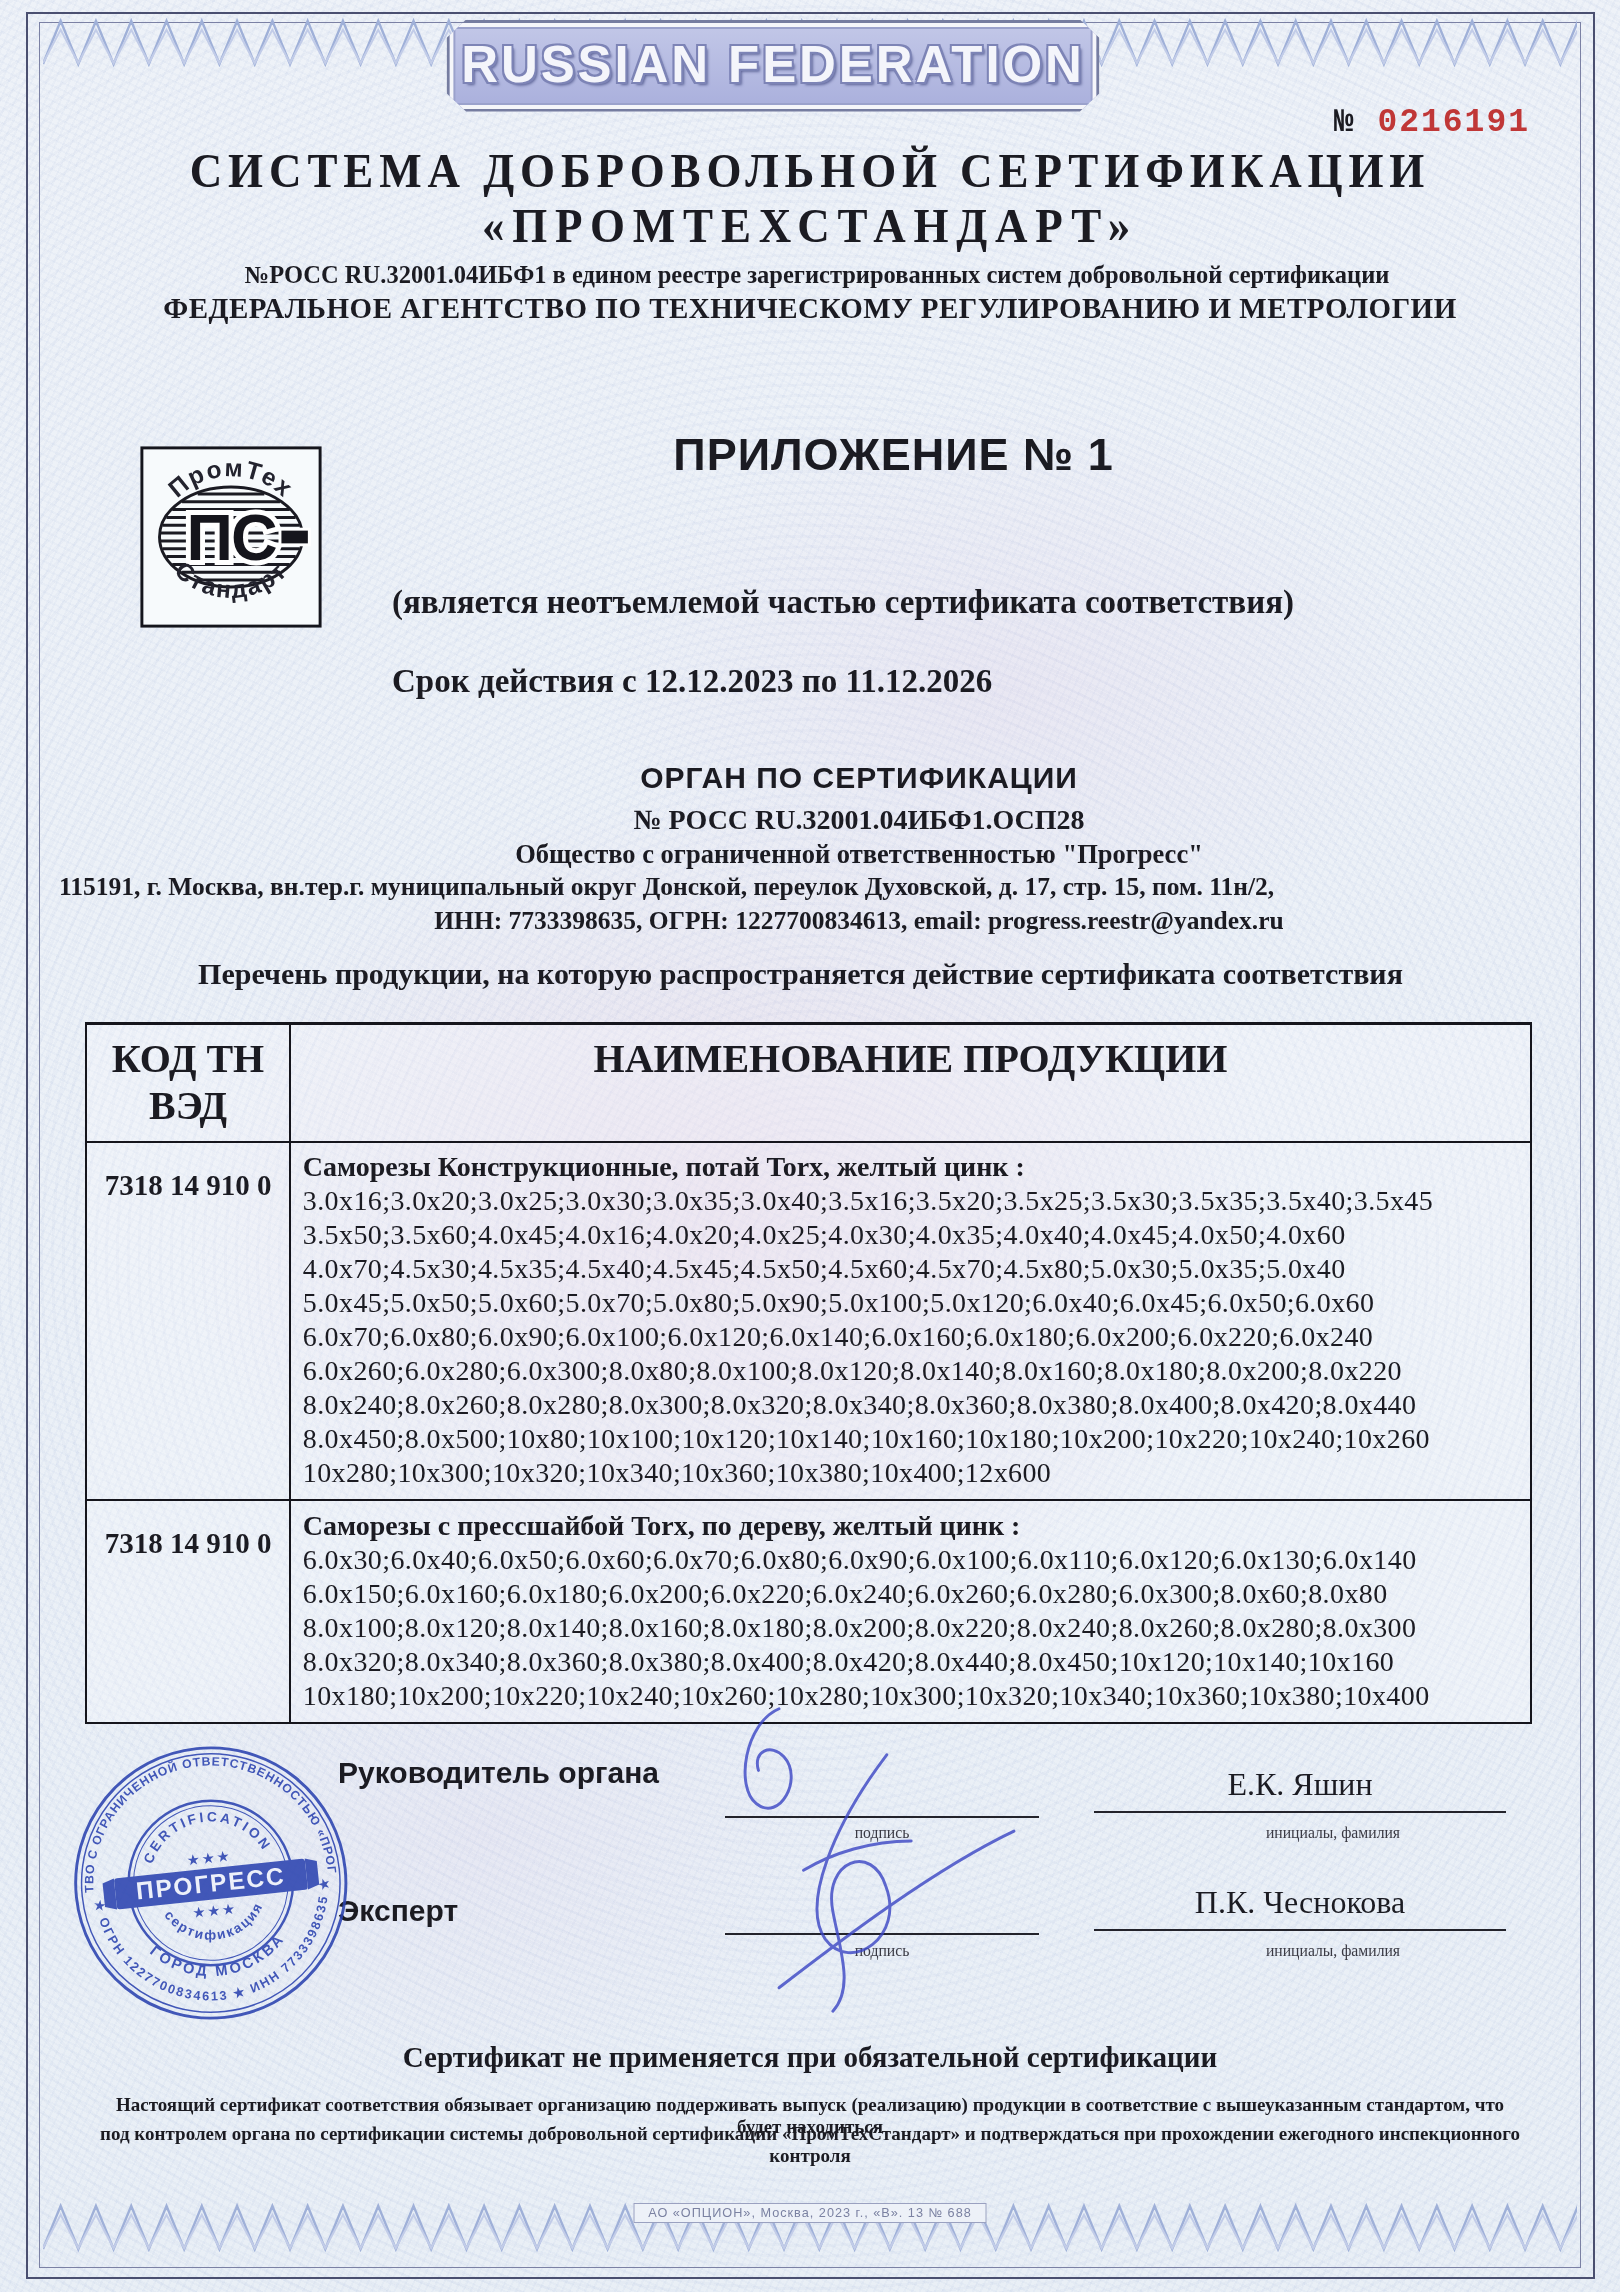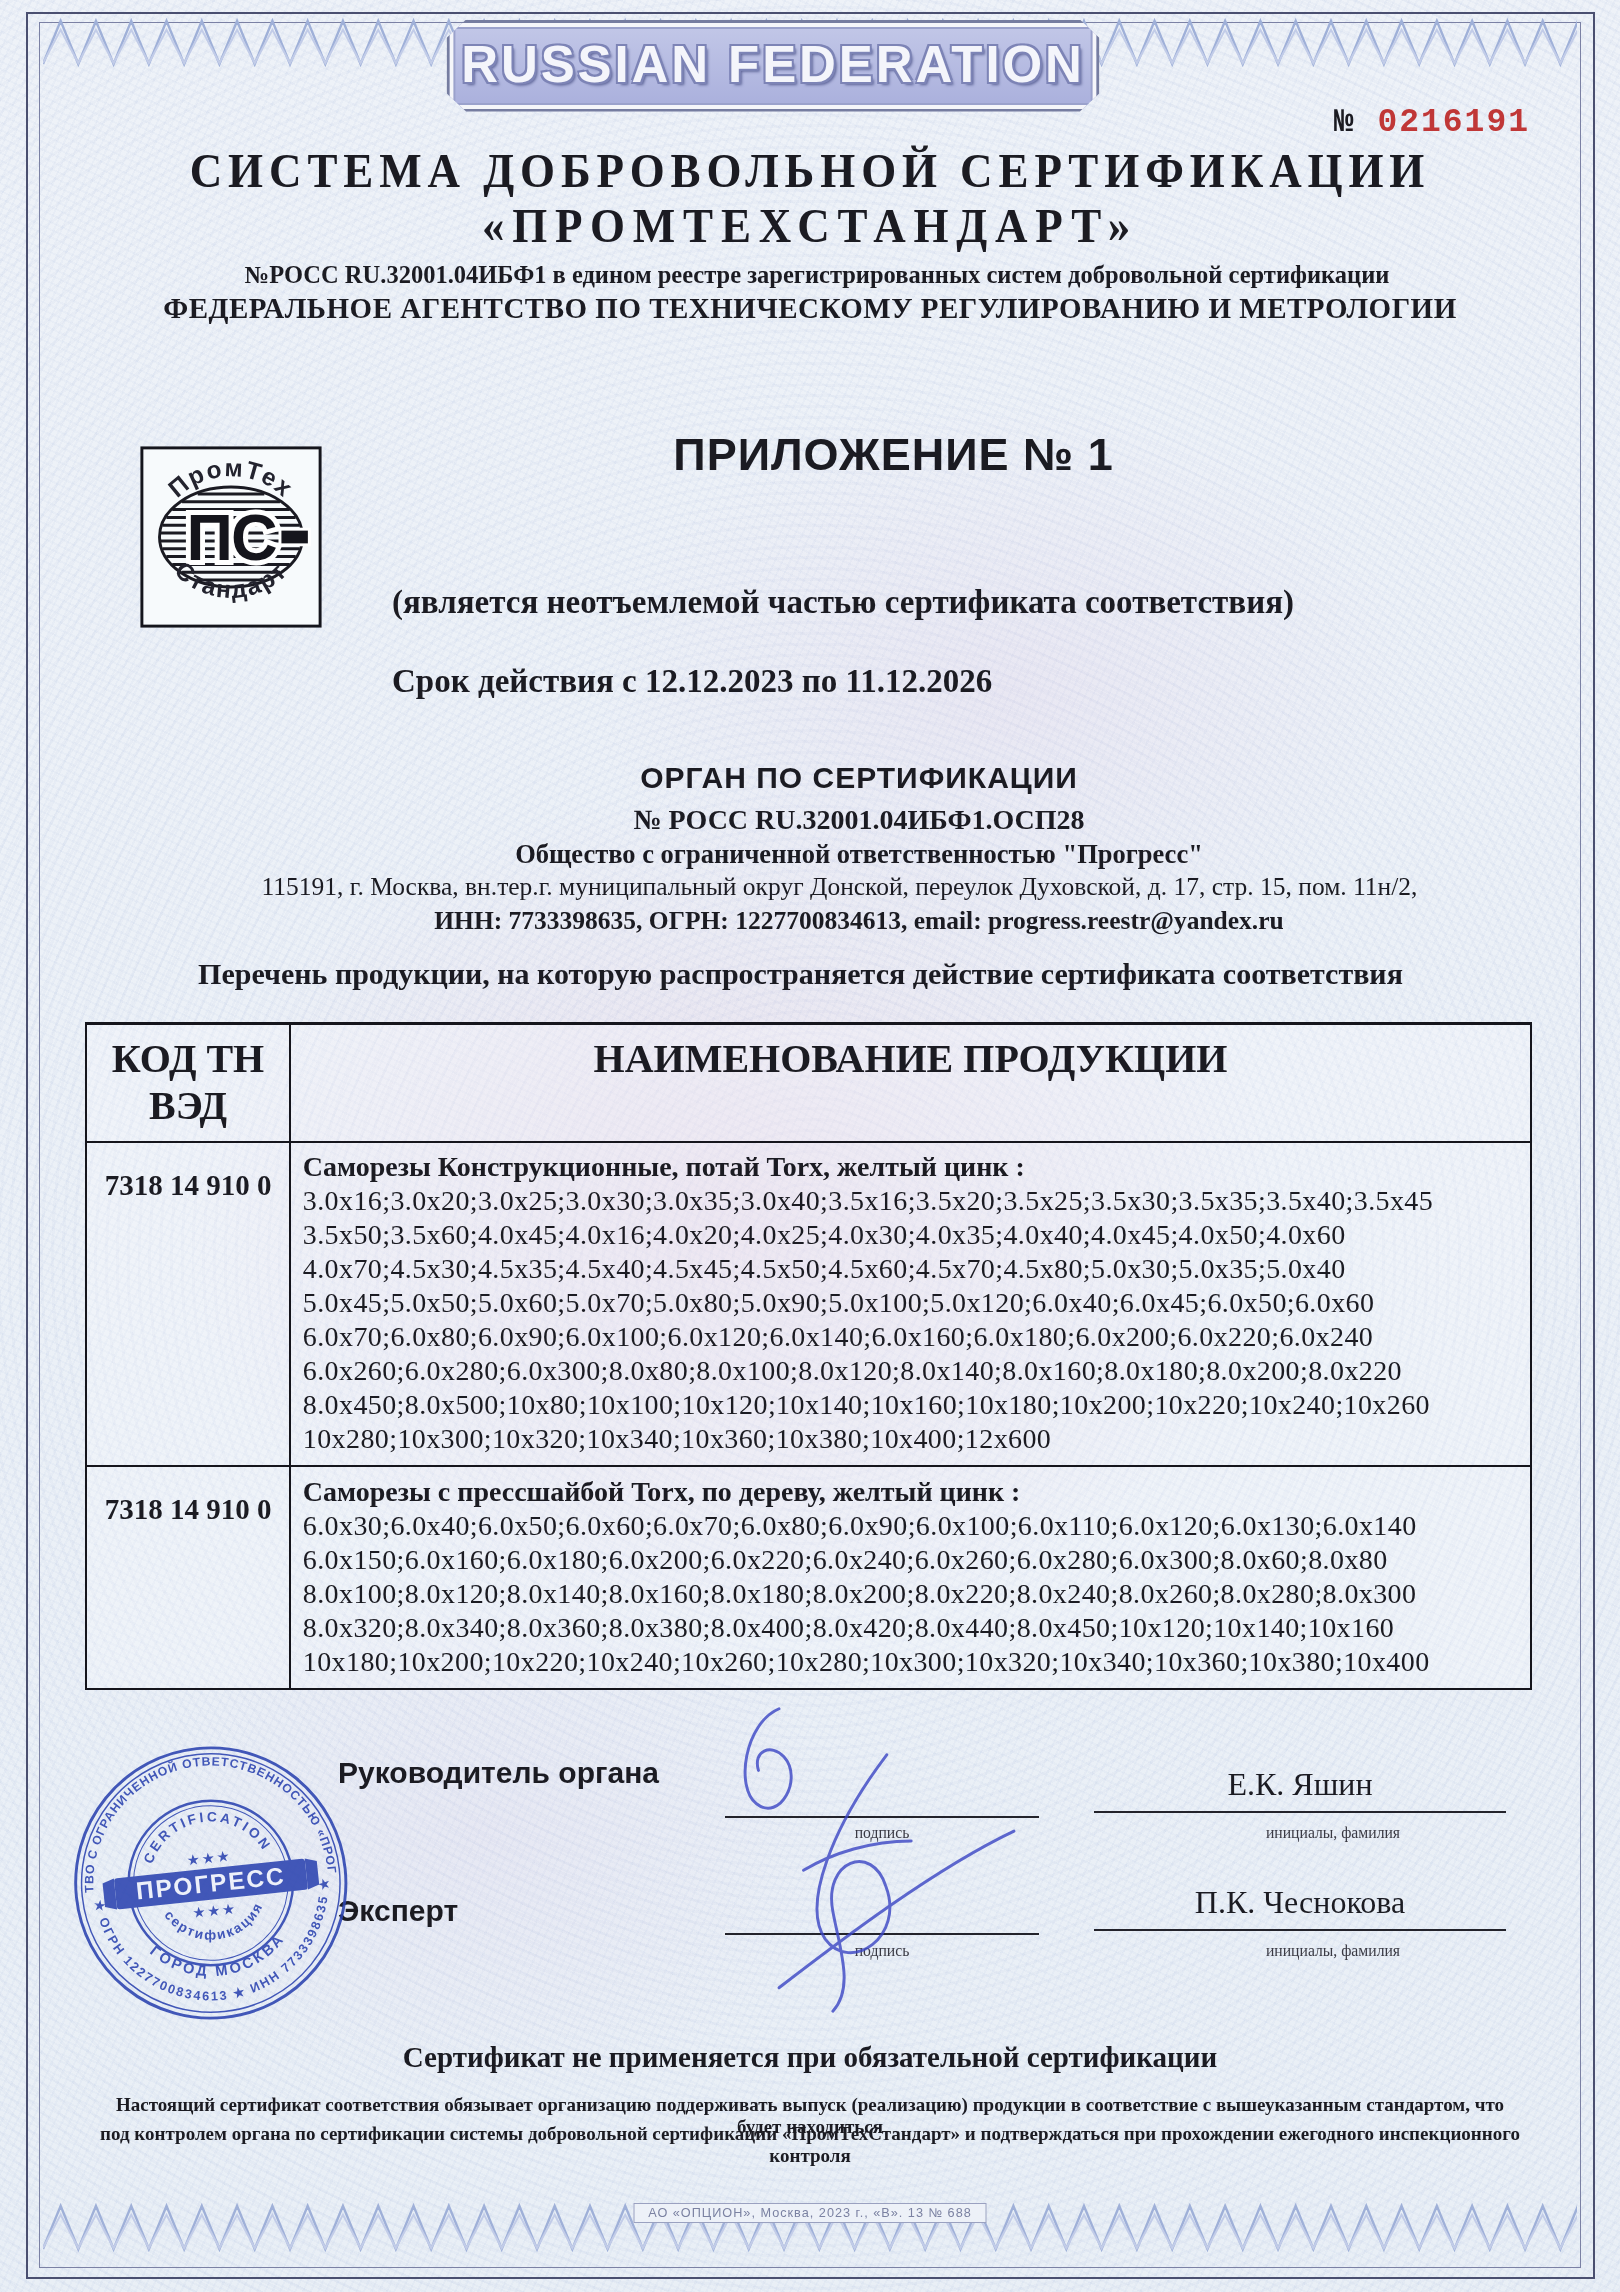--- a/index.html
+++ b/index.html
@@ -38,21 +38,21 @@
   .title2{top:200px;font-weight:bold;font-size:45px;letter-spacing:7.8px;transform:scaleY(1.08);}
   .reg-line{top:261px;font-weight:bold;font-size:24.5px;margin-left:14px;}
   .agency-line{top:292px;font-weight:bold;font-size:29px;letter-spacing:0.5px;}
   .annex-title{top:429px;left:255px;right:88px;text-align:center;font-family:"Liberation Sans",sans-serif;font-weight:bold;font-size:45px;letter-spacing:1px;}
   .cert-l1{top:535px;left:392px;font-weight:bold;font-size:33px;}
   .cert-l2{top:584px;left:392px;font-weight:bold;font-size:33px;}
   .validity{top:663px;left:392px;font-weight:bold;font-size:33px;}
   .org-head{top:761px;left:98px;right:0;text-align:center;font-family:"Liberation Sans",sans-serif;font-weight:bold;font-size:30px;letter-spacing:1px;}
   .org-num{top:804px;left:98px;right:0;text-align:center;font-weight:bold;font-size:28px;}
   .org-name{top:839px;left:98px;right:0;text-align:center;font-weight:bold;font-size:26.5px;}
-  .org-addr{top:872px;left:59px;right:0;text-align:center;font-weight:normal;font-size:25.5px;}
+  .org-addr{top:872px;left:59px;right:0;text-align:left;font-weight:bold;font-size:25.5px;}
   .org-cont{top:906px;left:98px;right:0;text-align:center;font-weight:bold;font-size:25.5px;}
   .products-head{top:957px;left:59px;right:78px;text-align:center;font-weight:bold;font-size:30px;}
   .cert-table{position:absolute;left:85px;top:1022px;width:1443px;border:2px solid #15151c;border-top-width:3.9px;background:rgba(250,252,255,0.25);}
   .trow{display:grid;grid-template-columns:202px 1fr;}
   .thead .c1,.thead .c2{font-weight:bold;font-size:40px;text-align:center;padding:9.8px 5.9px 11.8px 5.9px;}
   .c2{border-left:2px solid #15151c;}
   .tbody{border-top:2px solid #15151c;}
   .code{font-weight:bold;font-size:29px;text-align:center;padding-top:26px;}
   .cellbody{padding:6.9px 9.8px 8.8px 11.8px;}
   .cellbody .ptitle{font-weight:bold;font-size:28px;line-height:35px;}
@@ -155,20 +155,21 @@
     <div class="trow tbody">
       <div class="c1 code">7318 14 910 0</div>
       <div class="c2 cellbody">
         <div class="ptitle">Саморезы Конструкционные, потай Torx, желтый цинк :</div>
         <div class="szline">3.0x16;3.0x20;3.0x25;3.0x30;3.0x35;3.0x40;3.5x16;3.5x20;3.5x25;3.5x30;3.5x35;3.5x40;3.5x45</div>
         <div class="szline">3.5x50;3.5x60;4.0x45;4.0x16;4.0x20;4.0x25;4.0x30;4.0x35;4.0x40;4.0x45;4.0x50;4.0x60</div>
         <div class="szline">4.0x70;4.5x30;4.5x35;4.5x40;4.5x45;4.5x50;4.5x60;4.5x70;4.5x80;5.0x30;5.0x35;5.0x40</div>
         <div class="szline">5.0x45;5.0x50;5.0x60;5.0x70;5.0x80;5.0x90;5.0x100;5.0x120;6.0x40;6.0x45;6.0x50;6.0x60</div>
         <div class="szline">6.0x70;6.0x80;6.0x90;6.0x100;6.0x120;6.0x140;6.0x160;6.0x180;6.0x200;6.0x220;6.0x240</div>
         <div class="szline">6.0x260;6.0x280;6.0x300;8.0x80;8.0x100;8.0x120;8.0x140;8.0x160;8.0x180;8.0x200;8.0x220</div>
+        <div class="szline">8.0x240;8.0x260;8.0x280;8.0x300;8.0x320;8.0x340;8.0x360;8.0x380;8.0x400;8.0x420;8.0x440</div>
         <div class="szline">8.0x450;8.0x500;10x80;10x100;10x120;10x140;10x160;10x180;10x200;10x220;10x240;10x260</div>
         <div class="szline">10x280;10x300;10x320;10x340;10x360;10x380;10x400;12x600</div>
       </div>
     </div>
     <div class="trow tbody">
       <div class="c1 code">7318 14 910 0</div>
       <div class="c2 cellbody">
         <div class="ptitle">Саморезы с прессшайбой Torx, по дереву, желтый цинк :</div>
         <div class="szline">6.0x30;6.0x40;6.0x50;6.0x60;6.0x70;6.0x80;6.0x90;6.0x100;6.0x110;6.0x120;6.0x130;6.0x140</div>
         <div class="szline">6.0x150;6.0x160;6.0x180;6.0x200;6.0x220;6.0x240;6.0x260;6.0x280;6.0x300;8.0x60;8.0x80</div>

